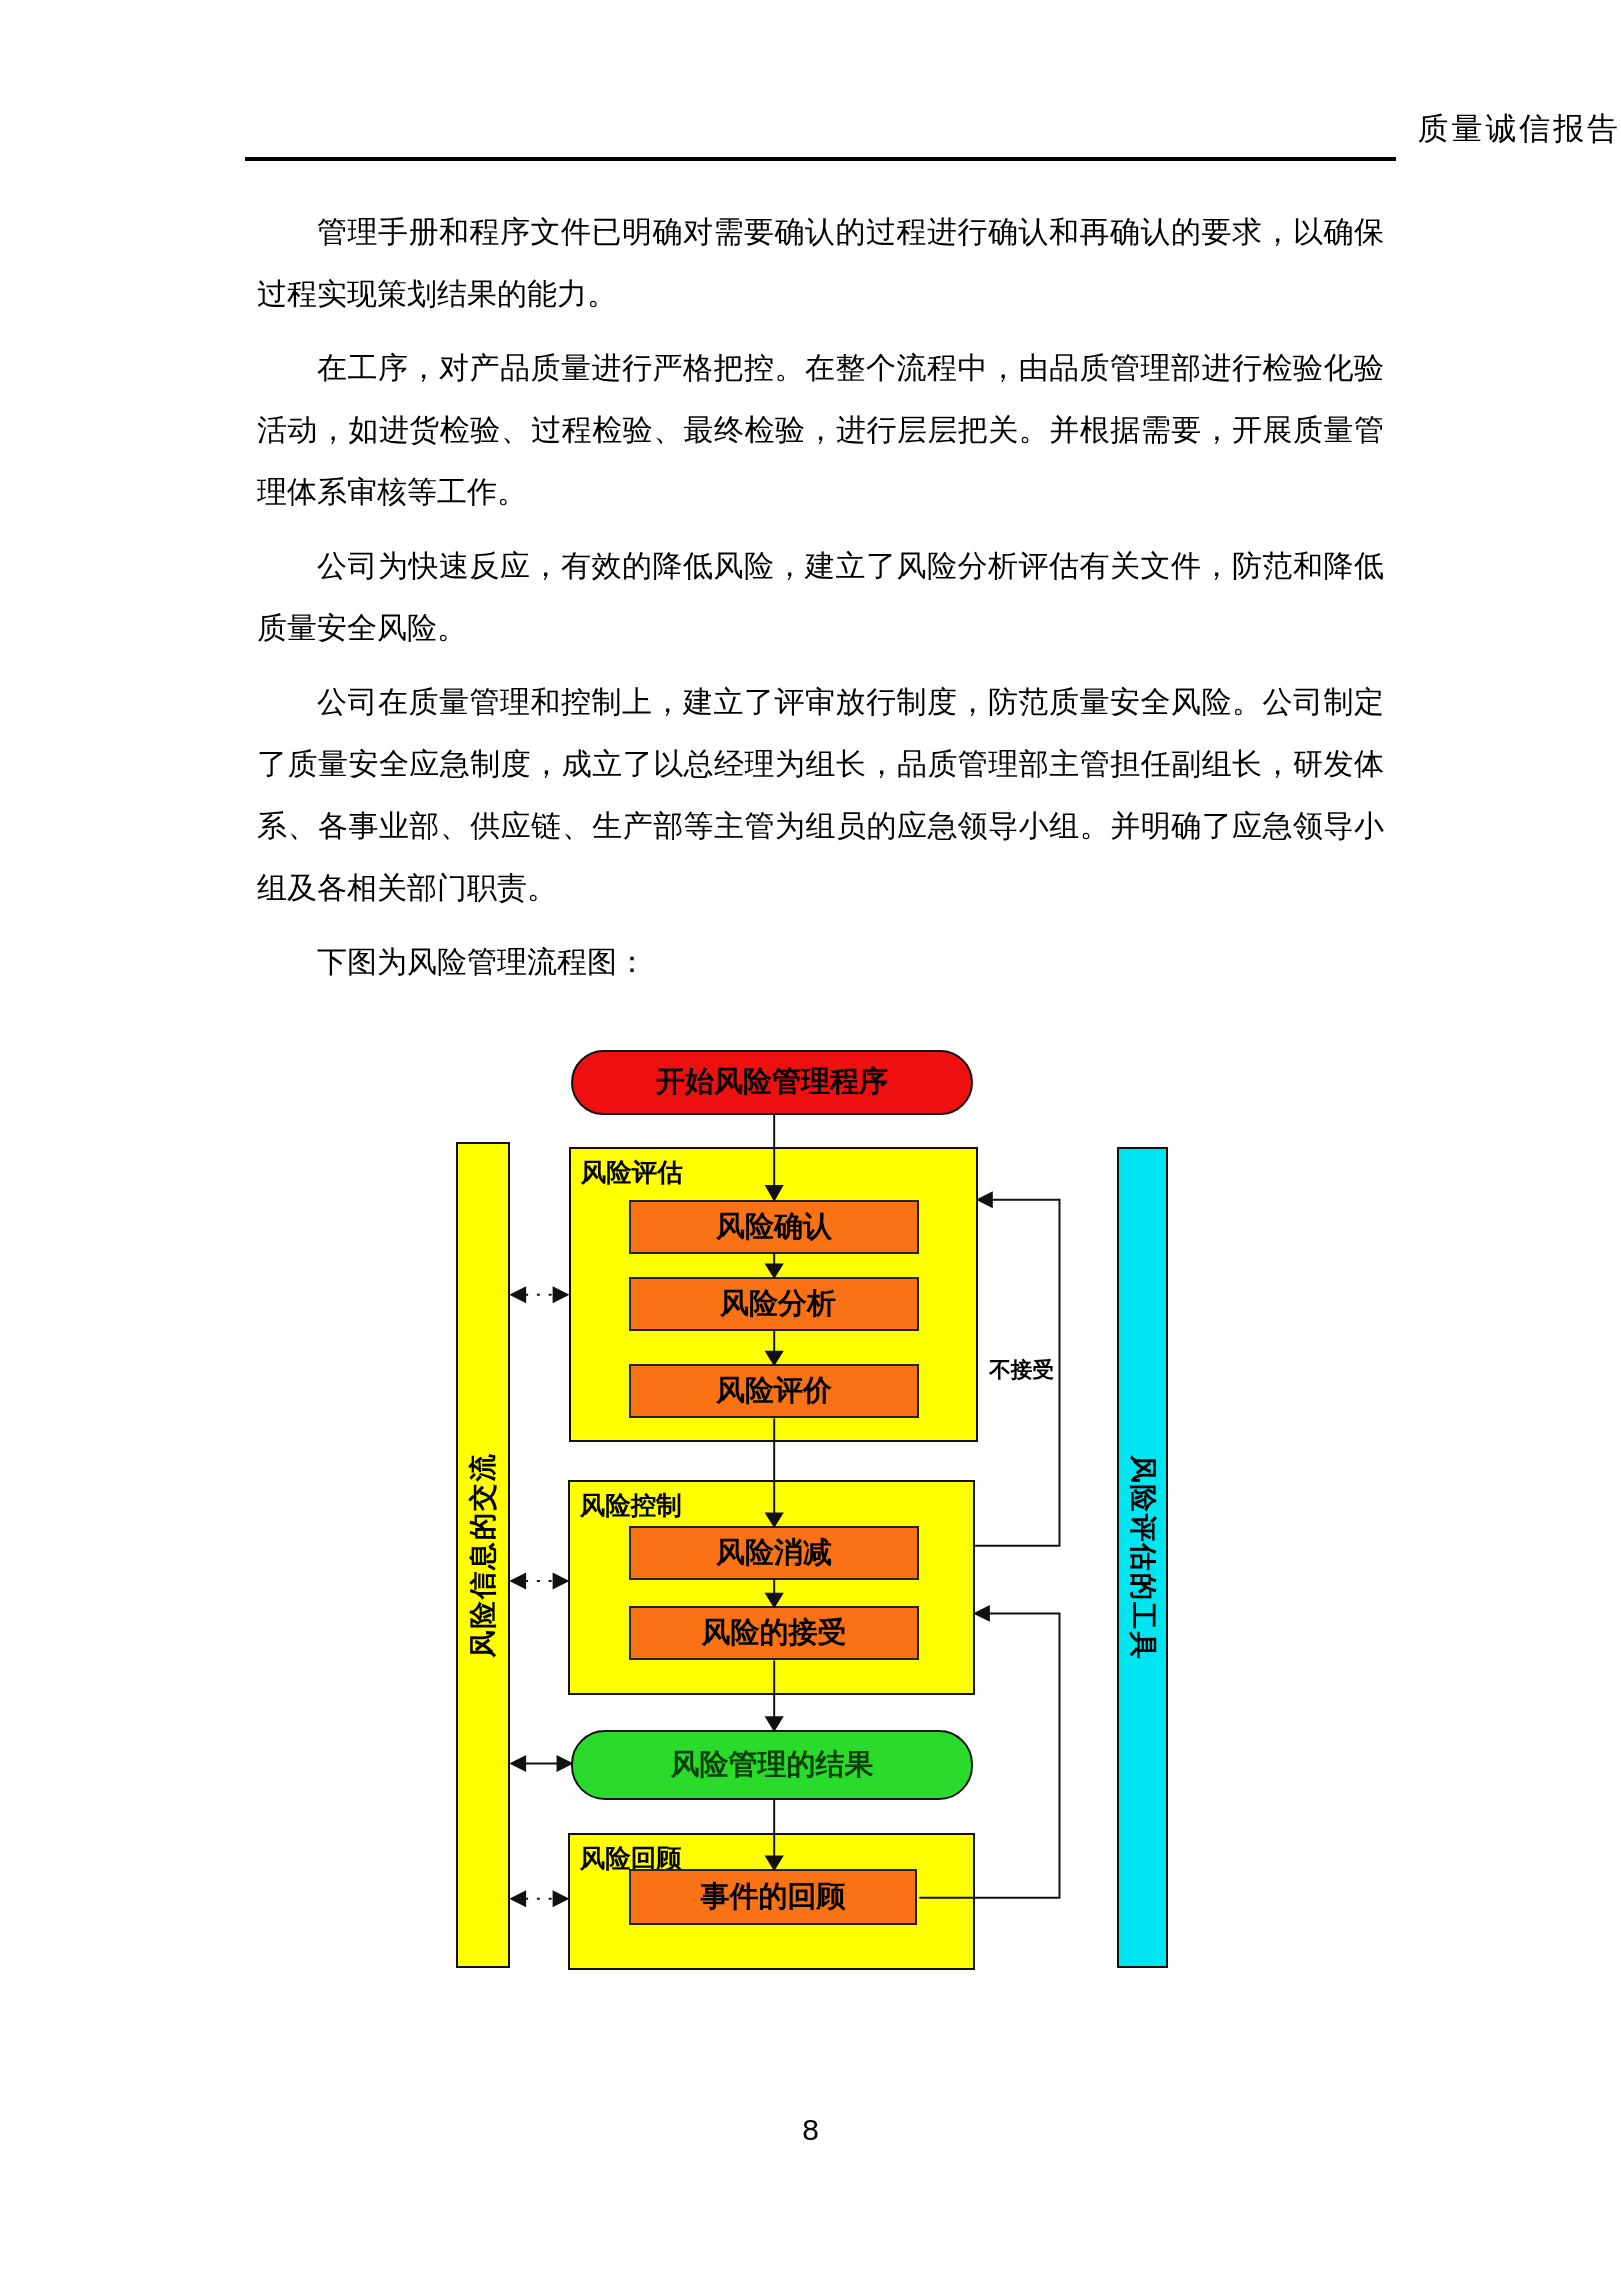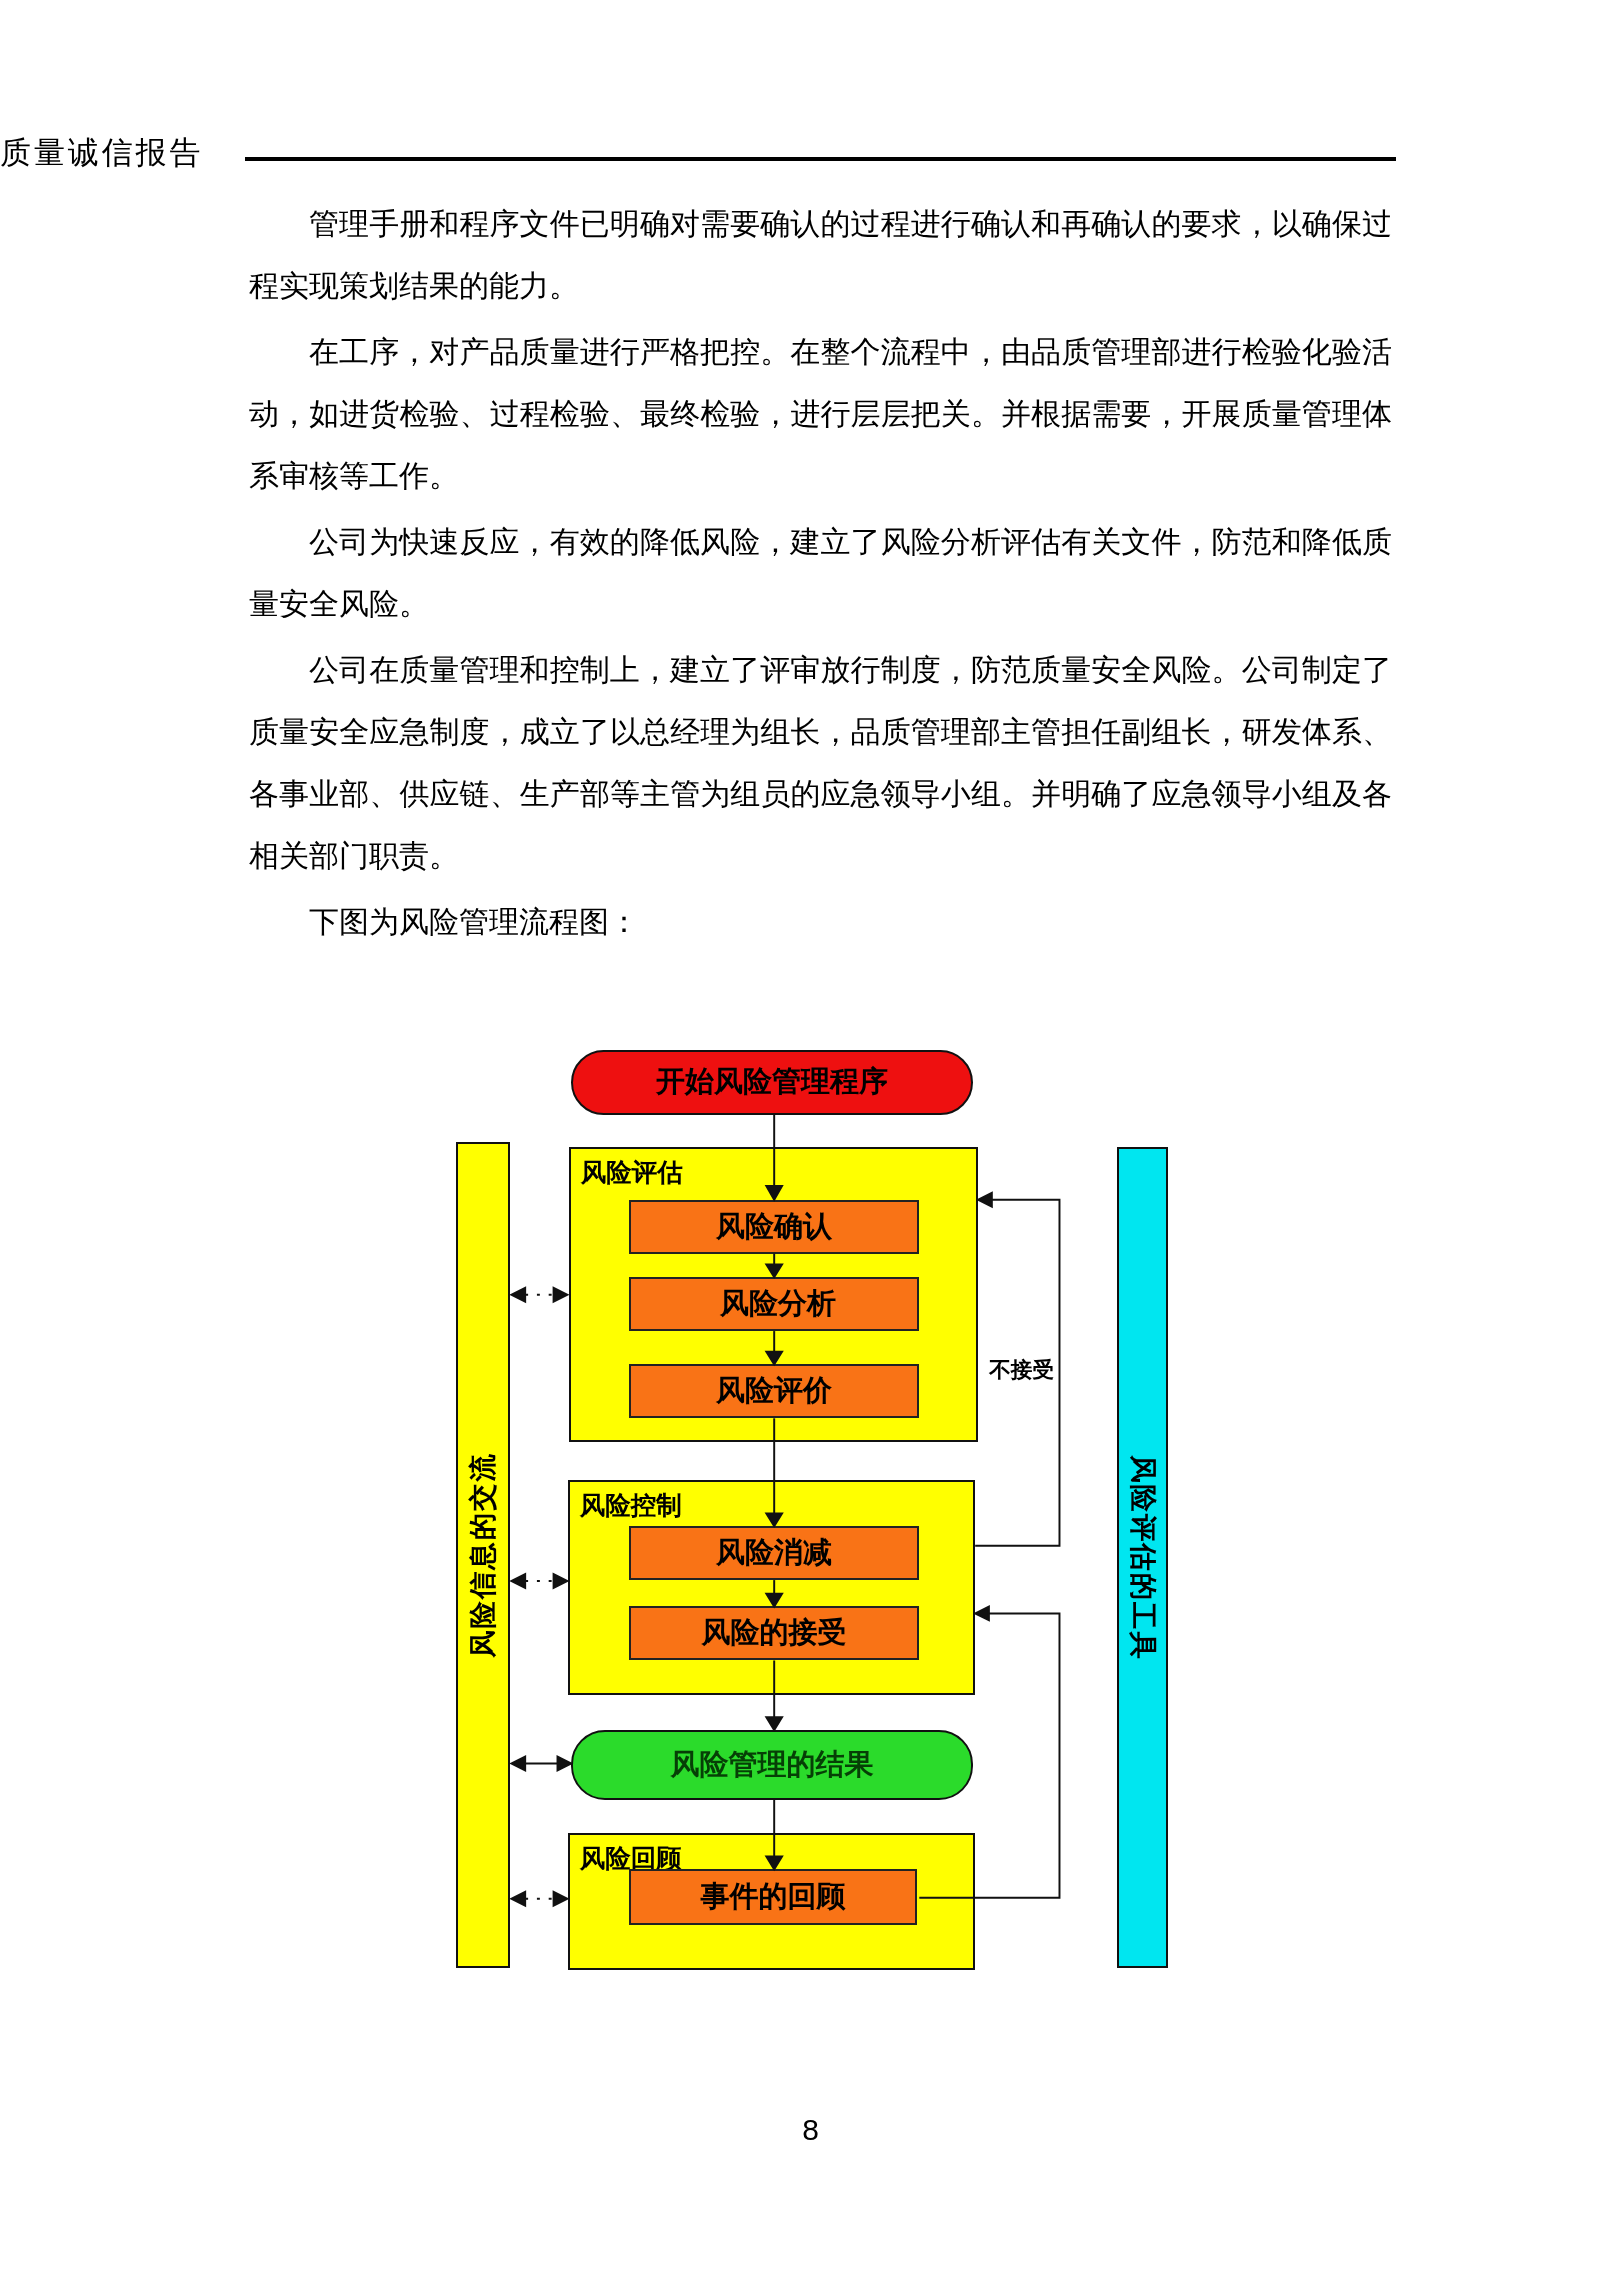--- a/index.html
+++ b/index.html
@@ -8,34 +8,33 @@
     width:1621px;height:2293px;
     background:#ffffff;
     margin:0 auto;
     overflow:hidden;
     font-family:"Liberation Serif","DejaVu Serif",serif;
     color:#000;
   }
   
   .header-title{
     position:absolute;top:108px;left:0;width:100%;
-    text-align:left;font-size:31px;letter-spacing:2.9px;
+    text-align:right;font-size:31px;letter-spacing:2.9px;
     font-family:"Liberation Serif","DejaVu Serif",serif;
-    margin-top:24px;
   }
   .header-rule{
     position:absolute;top:157px;left:245px;width:1151px;height:3.9px;
     background:#000;
   }
   
   .body-text{
     position:absolute;top:189px;left:245px;width:1151px;
   }
   .body-text p{
-    margin:4px;font-size:30px;line-height:62px;
+    margin:12px;font-size:30px;line-height:62px;
     text-indent:2em;text-align:justify;
   }
   
   .flow{
     position:absolute;left:431px;top:1034px;width:755px;height:951px;
     font-family:"Liberation Sans","DejaVu Sans",sans-serif;
     font-weight:bold;
   }
   .flow .node{position:absolute;box-sizing:border-box;}
   .pill{

